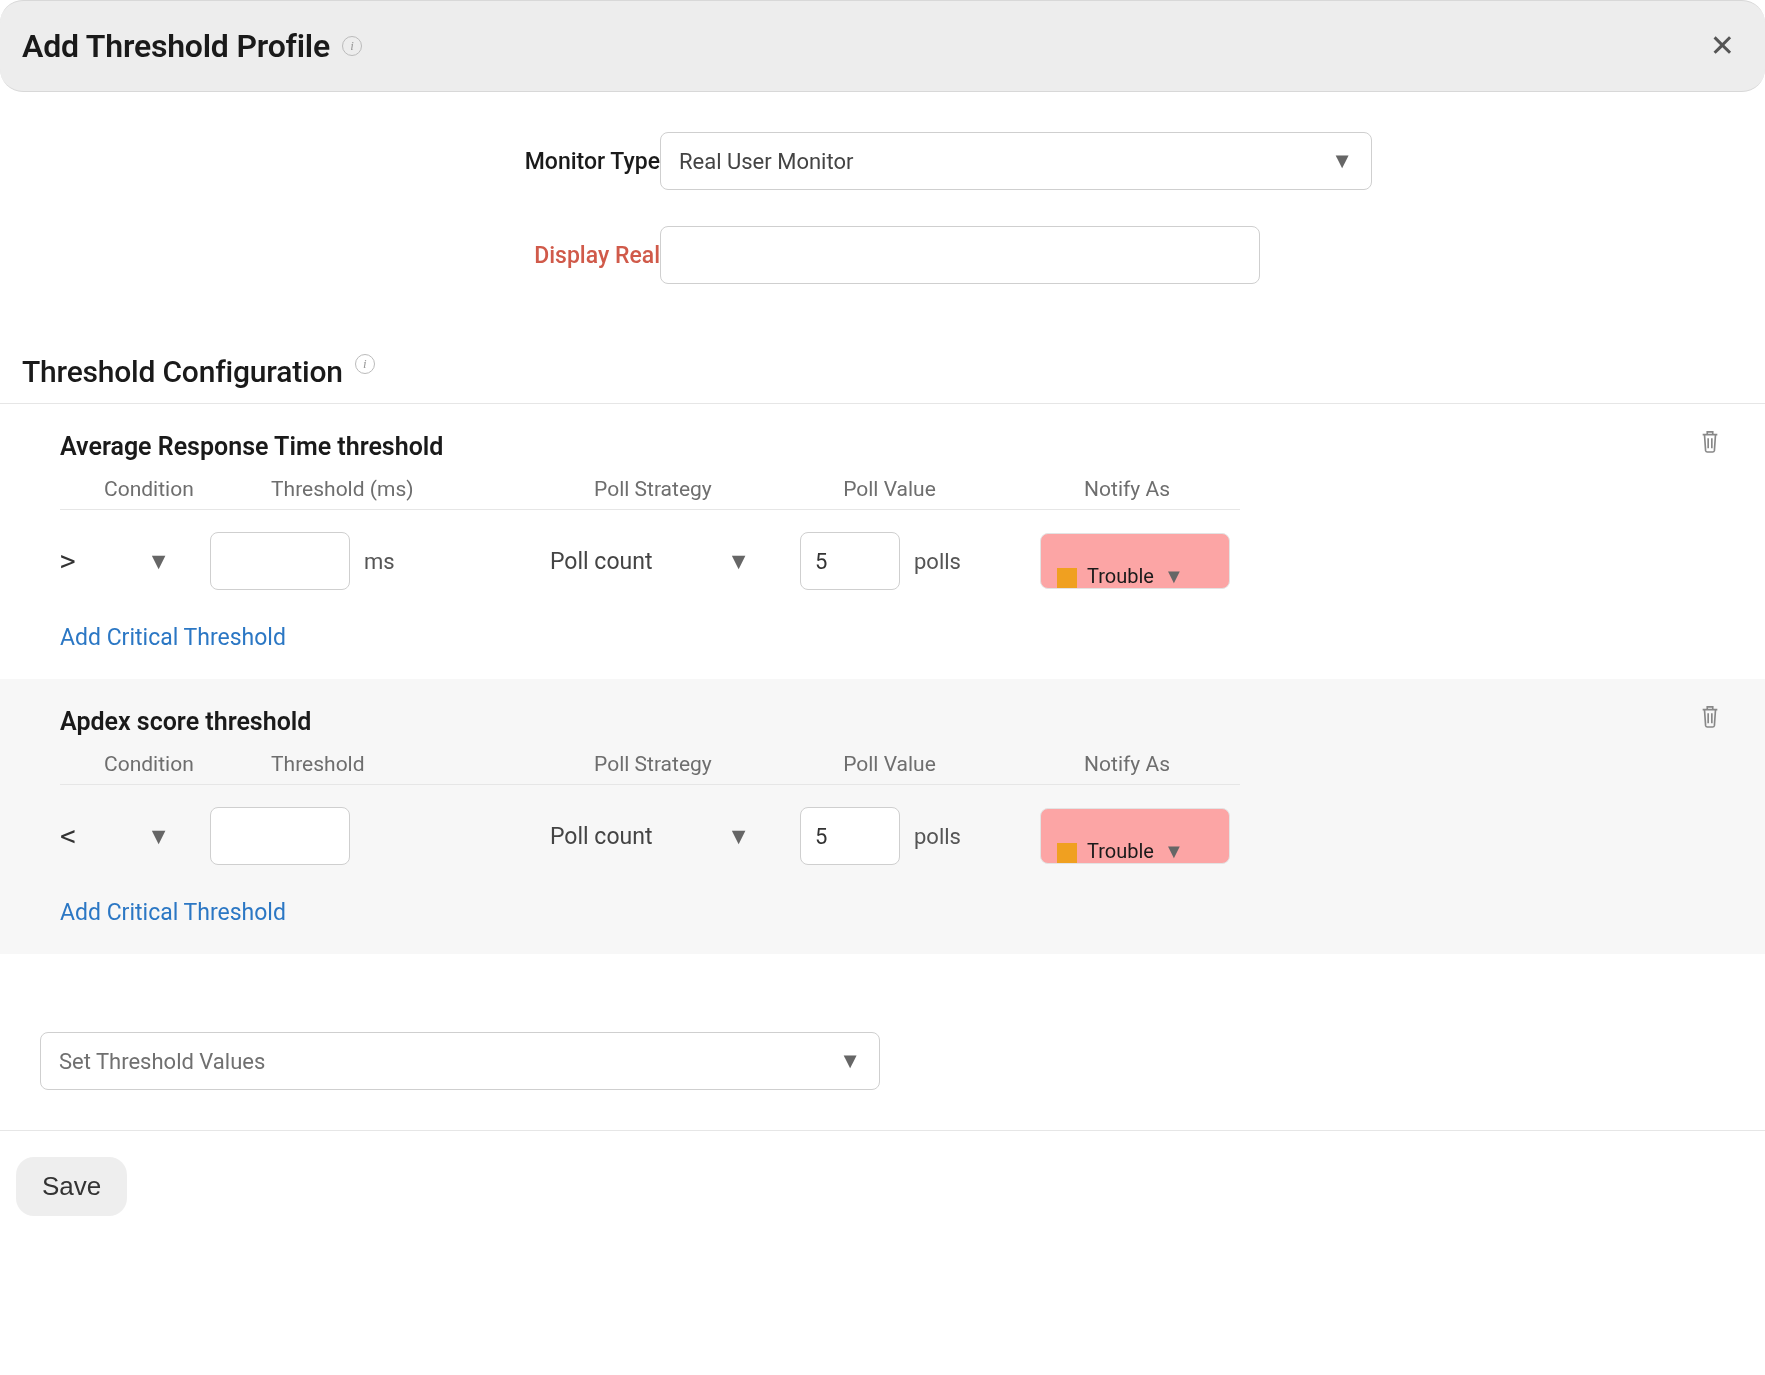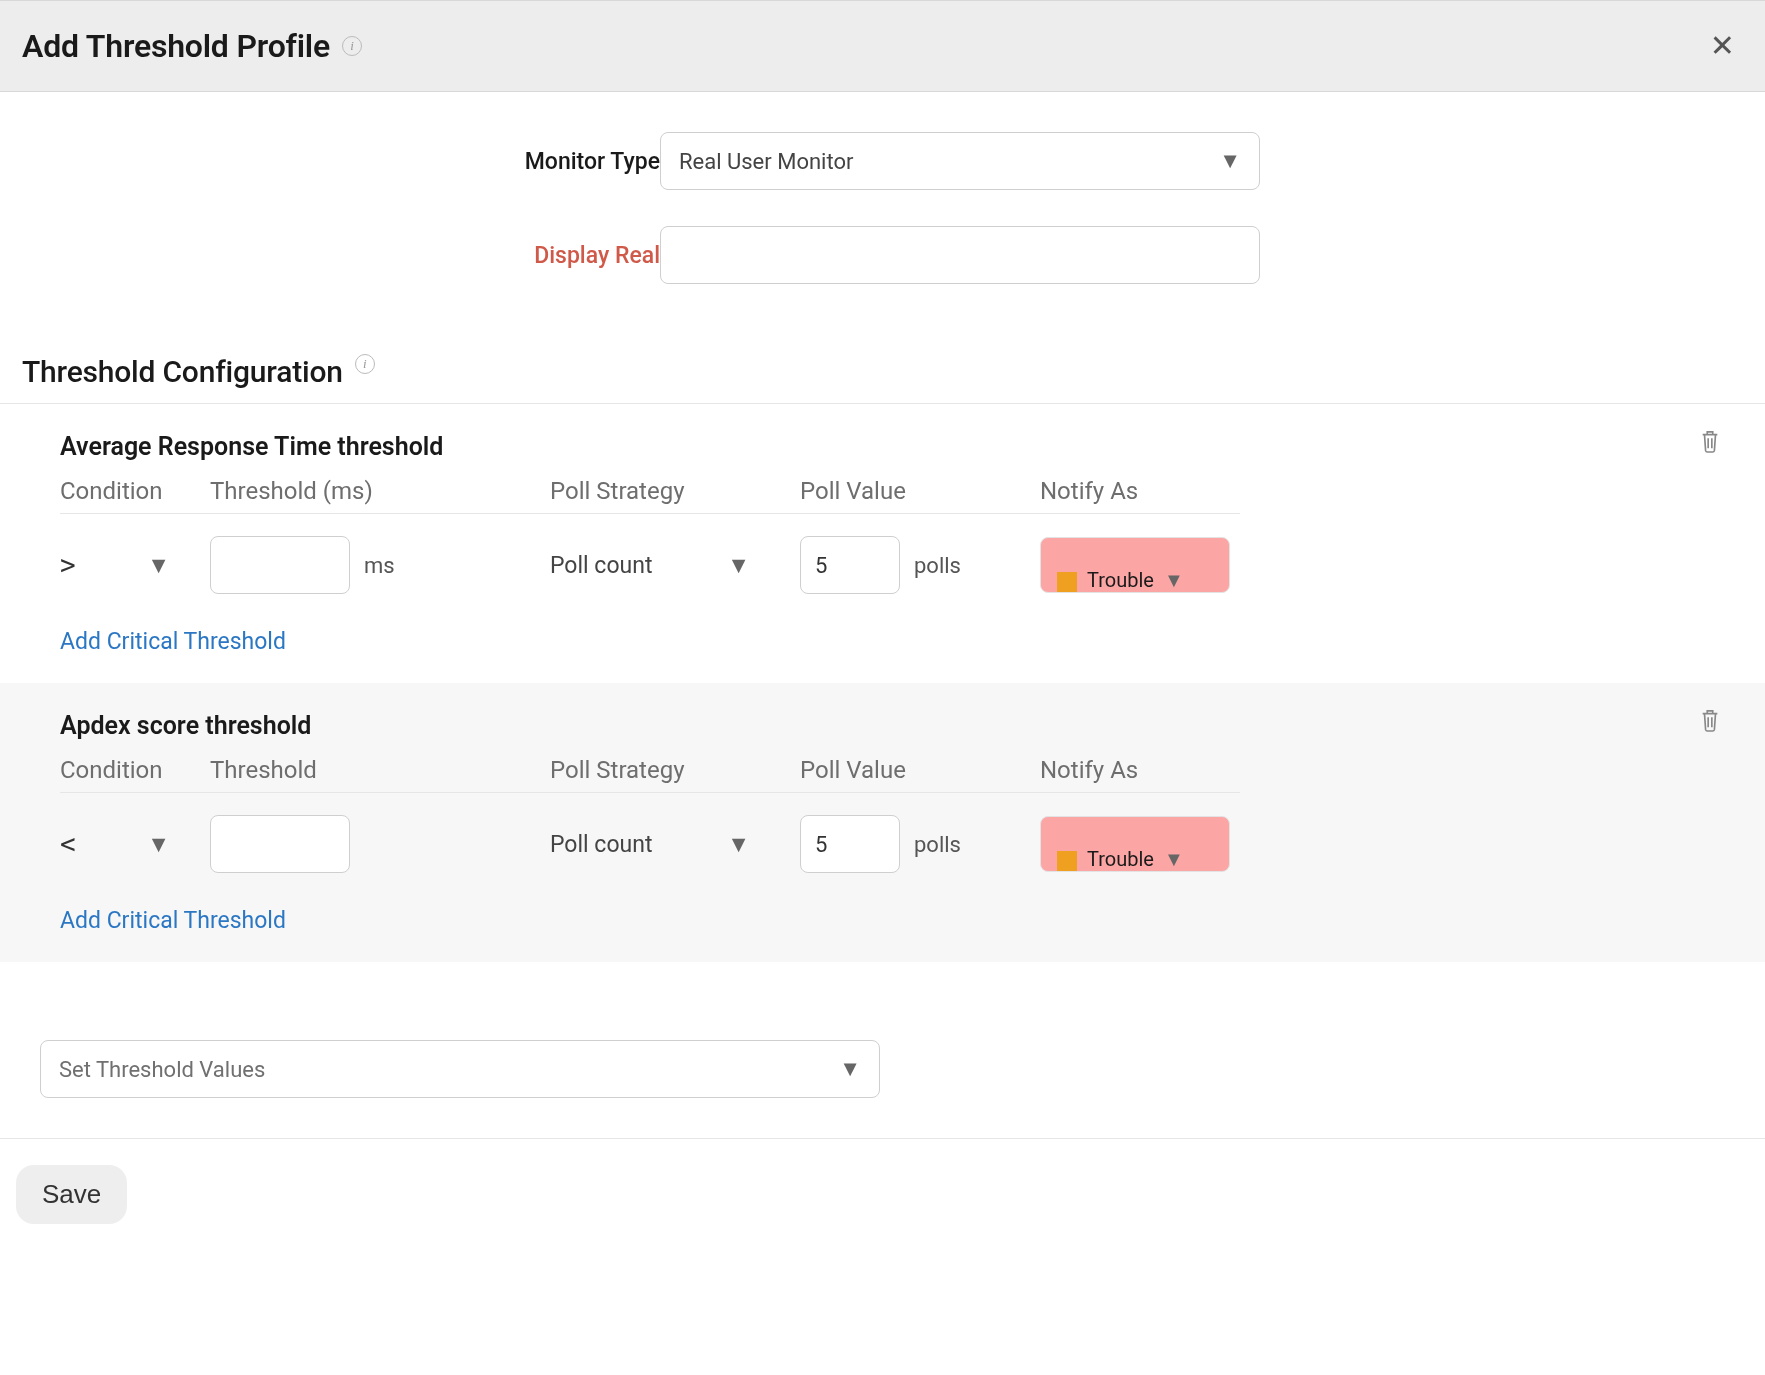--- a/index.html
+++ b/index.html
@@ -26,20 +26,21 @@
   .container { width: 1765px; } 
   
   .header {
     background: #ededed;
     border-top: 1px solid #d8d8d8;
     border-bottom: 1px solid #d8d8d8;
     padding: 26px 22px 26px 22px;
     display: flex;
     align-items: center;
     justify-content: space-between;
+    border-radius: 23px;
   }
   .h-title { display:flex; align-items:center; gap:12px; }
   .h-title h1 { margin:0; font-size: 32px; font-weight: 600; letter-spacing: -0.2px; }
   .close-x {
     font-size: 30px; color: #555; cursor: pointer; line-height: 1; padding: 4px 8px;
     font-weight: 300;
   }
   .info-icon { display:inline-flex; width:20px; height:20px; border:1.5px solid #bbb; border-radius:50%; align-items:center; justify-content:center; color:#999; font-size:13px; font-style: italic; font-family: Georgia, serif; }
   
   .form-top { padding: 40px 20px 40px 20px; }
@@ -48,34 +49,34 @@
   .form-label.error { color: var(--error); }
   .select, .input {
     height: 58px;
     border: 1px solid #cfcfcf;
     border-radius: 8px;
     background: #fff;
     font-size: 22px;
     color: #444;
     padding: 0 18px;
   }
-  .select { width: 600px; display:flex; align-items:center; justify-content:space-between; cursor:pointer; }
+  .select { width: 712px; display:flex; align-items:center; justify-content:space-between; cursor:pointer; }
   .input  { width: 600px; }
   .caret { color:#666; }
   
   .section-h { display:flex; gap:12px; padding: 0 22px 14px 22px; border-bottom: 1px solid var(--border-light); margin-top: 20px; }
   .section-h h2 { margin:0; font-size: 30px; font-weight: 500; letter-spacing: -0.2px; }
   
   .thr { padding: 28px 60px 28px 60px; position: relative; }
   .thr.alt { background: #f7f7f7; }
   .thr-title { font-size: 25px; font-weight: 600; margin: 0 0 16px 0; }
   .trash { position:absolute; top:24px; right:44px; color:#888; cursor:pointer; }
   .trash svg { width:22px; height:26px; }
   .cols { display:flex; align-items:flex-end; border-bottom: 1px solid var(--border-light); padding-bottom: 8px; margin-bottom: 22px; width: 1180px;}
-  .col-label { font-size: 24px; color: var(--muted); font-weight: 400; }
+  .col-label { font-size: 21px; color: var(--muted); font-weight: 400; margin-left: 44px; }
   .row { display:flex; align-items:center; }
   .c-cond { width: 150px; }
   .c-thr  { width: 340px; }
   .c-poll { width: 250px; }
   .c-val  { width: 240px; }
   .c-notify { width: 190px; }
 
   .mini-select { display:flex; align-items:center; justify-content:space-between; height:58px; cursor:pointer; font-size:23px; color:#444; }
   .small-input { width: 140px; height:58px; border:1px solid #cfcfcf; border-radius:8px; background:#fff; padding: 0 14px; font-size:22px; }
   .tiny-input { width: 100px; height:58px; border:1px solid #cfcfcf; border-radius:8px; background:#fff; padding: 0 14px; font-size:22px; }

